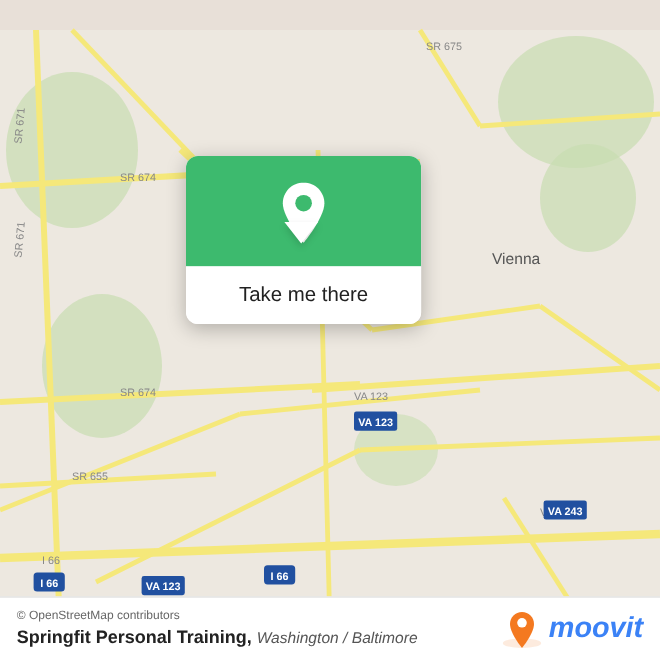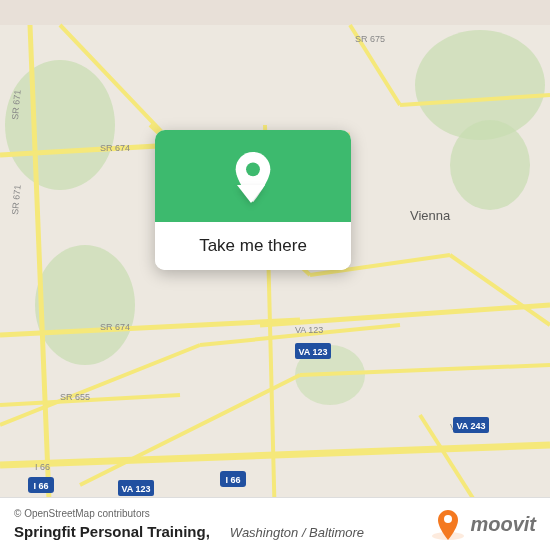--- a/index.html
+++ b/index.html
@@ -123,23 +123,23 @@
       align-items: center;
       gap: 6px;
     }
 
     #moovit-icon {
       width: 32px;
       height: 32px;
     }
 
     #moovit-text {
-      font-size: 20px;
+      font-size: 24px;
       font-weight: 700;
-      color: #737373;
+      color: #3b82f6;
       font-style: italic;
     }
   </style>
 </head>
 <body>
 
 <div id="map-container">
 
   <svg id="map-svg" viewBox="0 0 550 500" xmlns="http://www.w3.org/2000/svg">
 
@@ -220,21 +220,21 @@
       </svg>
     </div>
     <button id="popup-button">Take me there</button>
   </div>
 
   <div id="popup-tail-triangle"></div>
 
   <div id="bottom-bar">
     <div id="bottom-left">
       <span id="attribution">© OpenStreetMap contributors</span>
-      <div style="display:flex; align-items:baseline; gap:20px; margin-top:2px;">
+      <div style="display:flex; align-items:baseline; gap:4px; margin-top:2px;">
         <span id="business-name">Springfit Personal Training,</span>
         <span id="location-subtitle">Washington / Baltimore</span>
       </div>
     </div>
     <div id="moovit-logo">
 
       <svg id="moovit-icon" viewBox="0 0 32 32" xmlns="http://www.w3.org/2000/svg">
         <ellipse cx="16" cy="28" rx="16" ry="4" fill="#f47920" opacity="0.15"></ellipse>
         <path d="M16 2C10.477 2 6 6.477 6 12c0 8 10 20 10 20s10-12 10-20C26 6.477 21.523 2 16 2z" fill="#f47920"></path>
         <circle cx="16" cy="11" r="4" fill="white"></circle>

